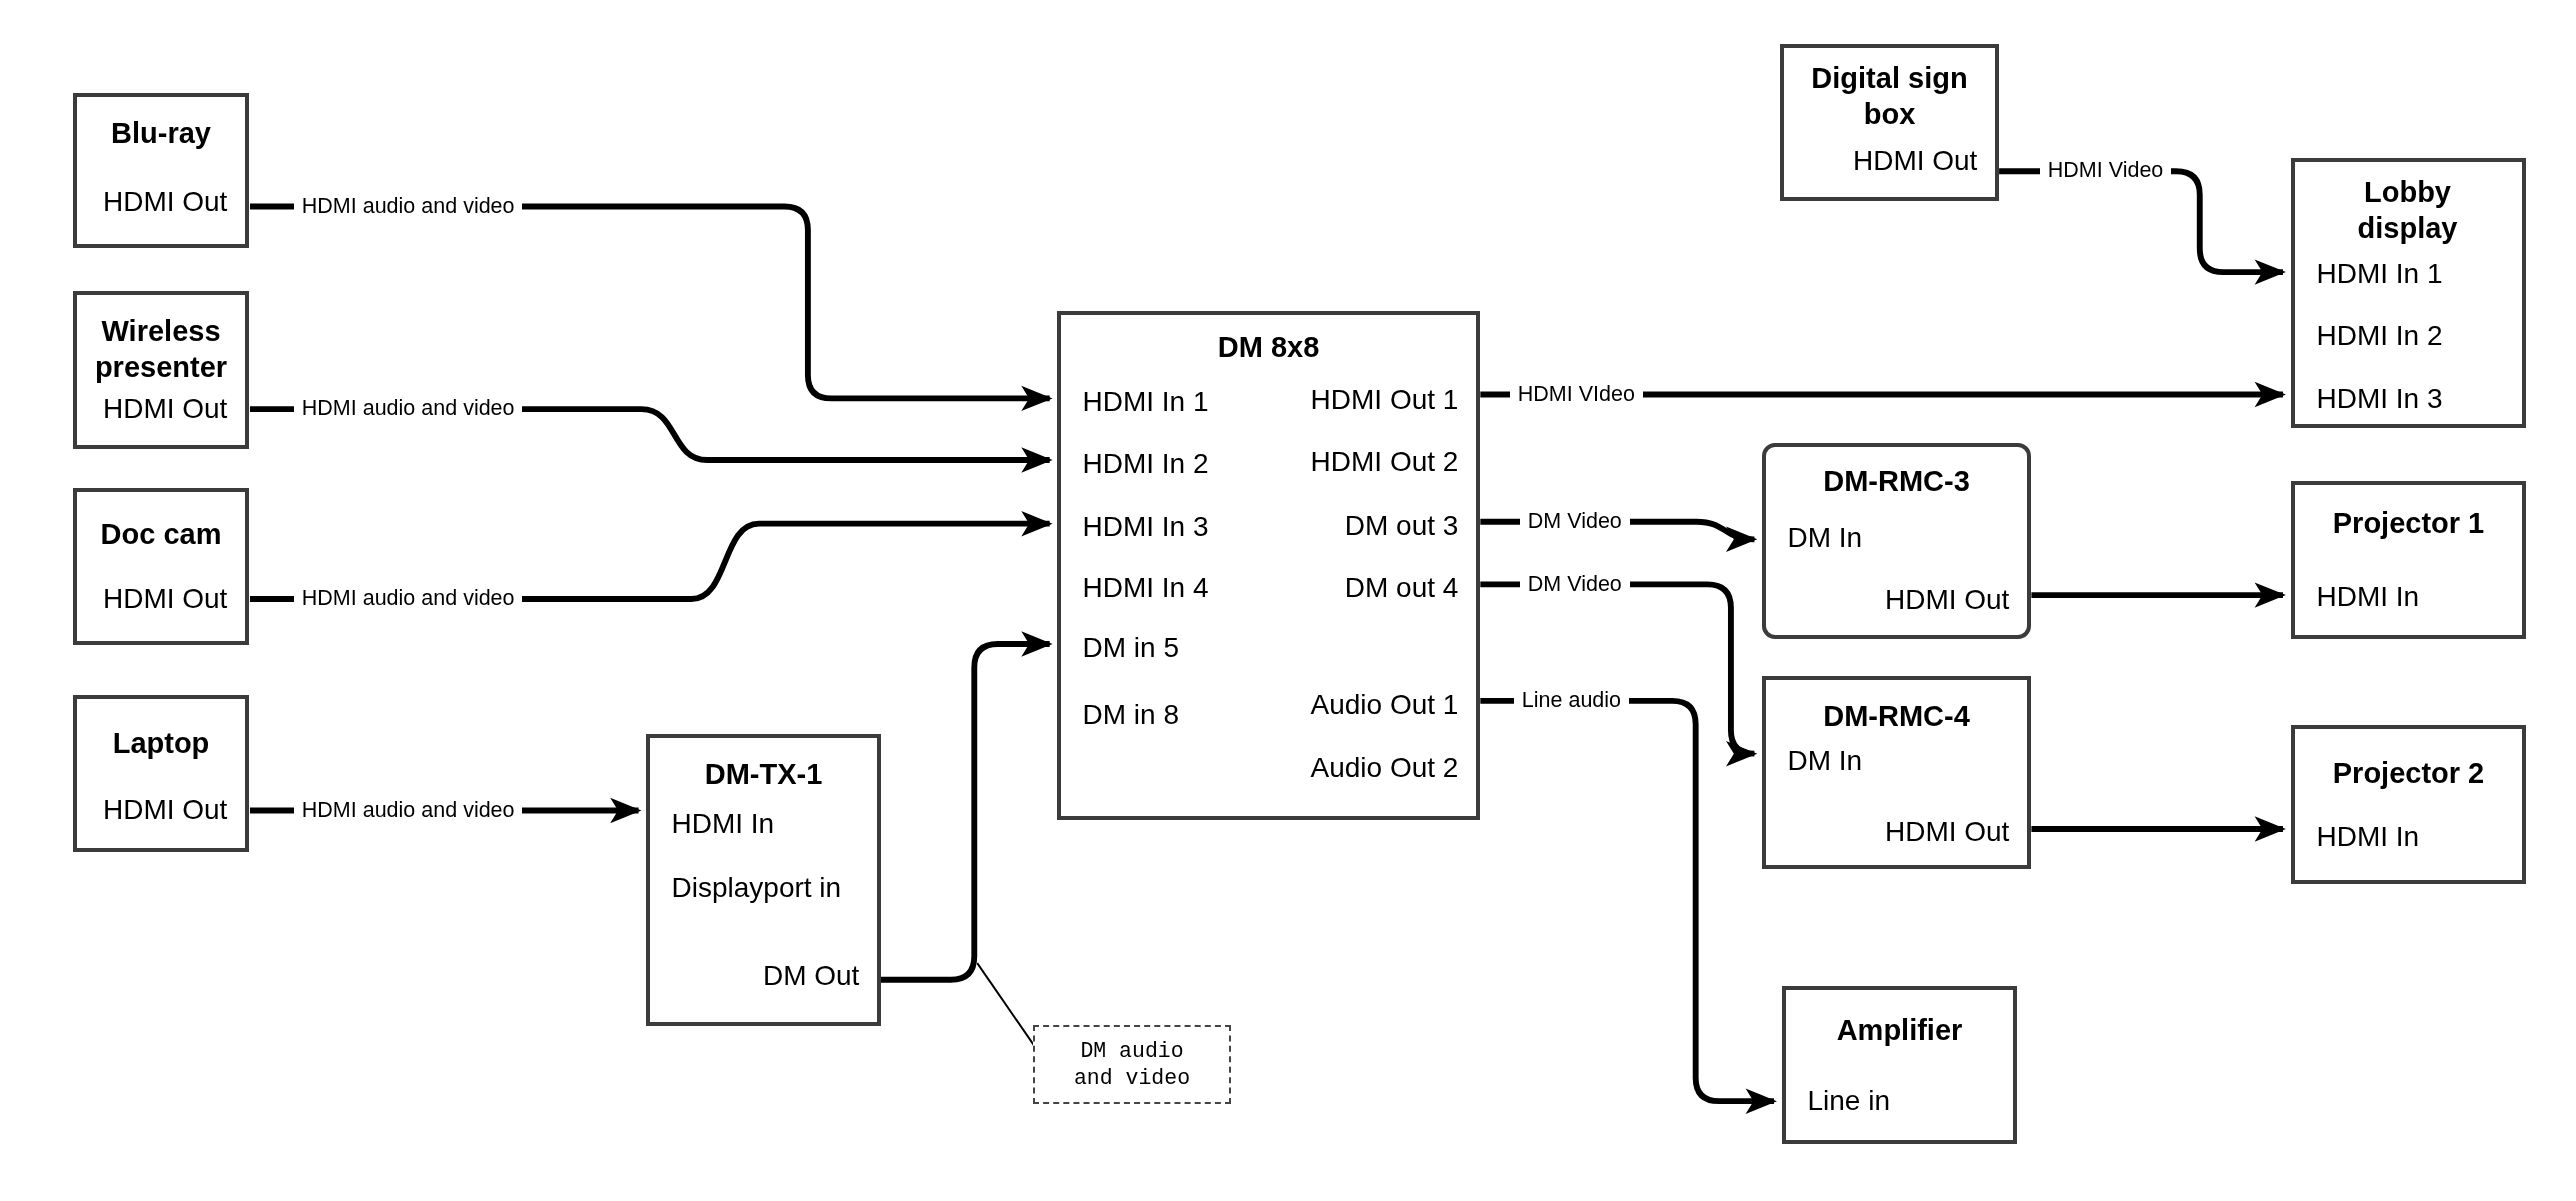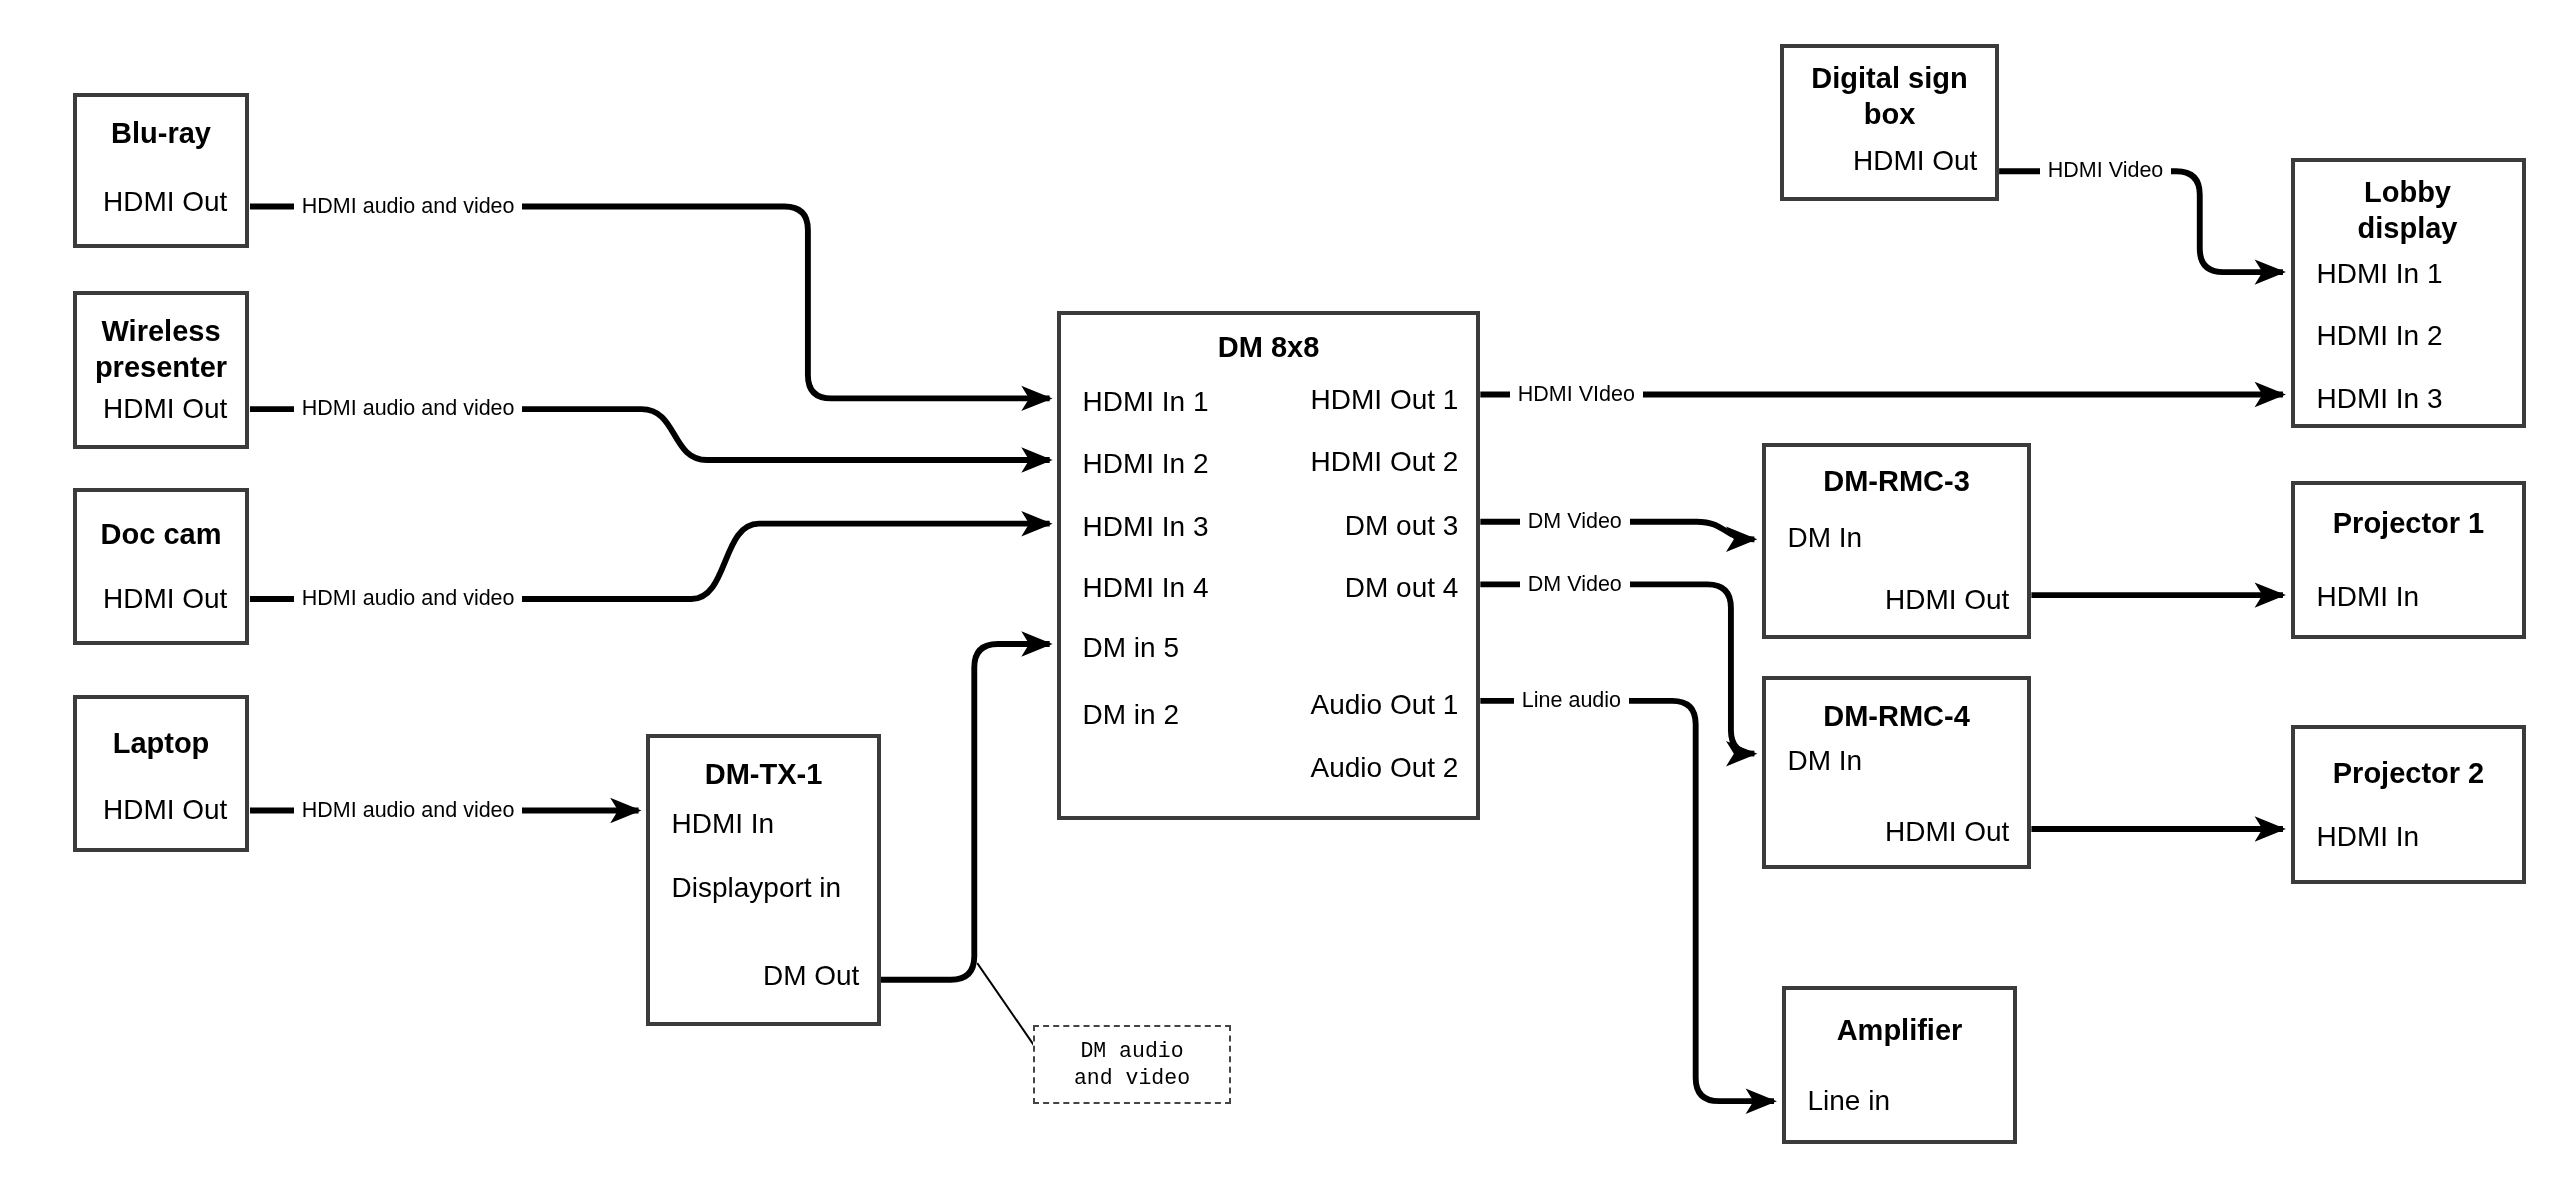--- a/index.html
+++ b/index.html
@@ -113,42 +113,42 @@
     <div class="port pr" style="top:223px;">DM Out</div>
   </div>
 
   <div class="node" style="left:1057px;top:311px;width:423px;height:509px;">
     <div class="title" style="top:13.7px;">DM 8x8</div>
     <div class="port pl" style="top:72px;">HDMI In 1</div>
     <div class="port pl" style="top:134px;">HDMI In 2</div>
     <div class="port pl" style="top:197px;">HDMI In 3</div>
     <div class="port pl" style="top:258px;">HDMI In 4</div>
     <div class="port pl" style="top:318px;">DM in 5</div>
-    <div class="port pl" style="top:385px;">DM in 2</div>
+    <div class="port pl" style="top:385px;">DM in 8</div>
     <div class="port pr" style="top:70px;">HDMI Out 1</div>
     <div class="port pr" style="top:132px;">HDMI Out 2</div>
     <div class="port pr" style="top:196px;">DM out 3</div>
     <div class="port pr" style="top:258px;">DM out 4</div>
     <div class="port pr" style="top:375px;">Audio Out 1</div>
     <div class="port pr" style="top:438px;">Audio Out 2</div>
   </div>
 
   <div class="node" style="left:1780px;top:44px;width:219px;height:157px;">
     <div class="title" style="top:11.7px;">Digital sign box</div>
     <div class="port pr" style="top:98px;">HDMI Out</div>
   </div>
 
   <div class="node" style="left:2291px;top:158px;width:235px;height:270px;">
     <div class="title" style="top:11.7px;left:39px;right:auto;width:147px;">Lobby display</div>
     <div class="port pl" style="top:97px;">HDMI In 1</div>
     <div class="port pl" style="top:159px;">HDMI In 2</div>
     <div class="port pl" style="top:222px;">HDMI In 3</div>
   </div>
 
-  <div class="node" style="left:1762px;top:443px;width:269px;height:196px;">
+  <div class="node" style="left:1762px;top:443px;width:269px;height:196px;border-radius:13px;">
     <div class="title" style="top:15.7px;">DM-RMC-3</div>
     <div class="port pl" style="top:76px;">DM In</div>
     <div class="port pr" style="top:138px;">HDMI Out</div>
   </div>
 
   <div class="node" style="left:2291px;top:481px;width:235px;height:158px;">
     <div class="title" style="top:19.6px;">Projector 1</div>
     <div class="port pl" style="top:97px;">HDMI In</div>
   </div>
 

